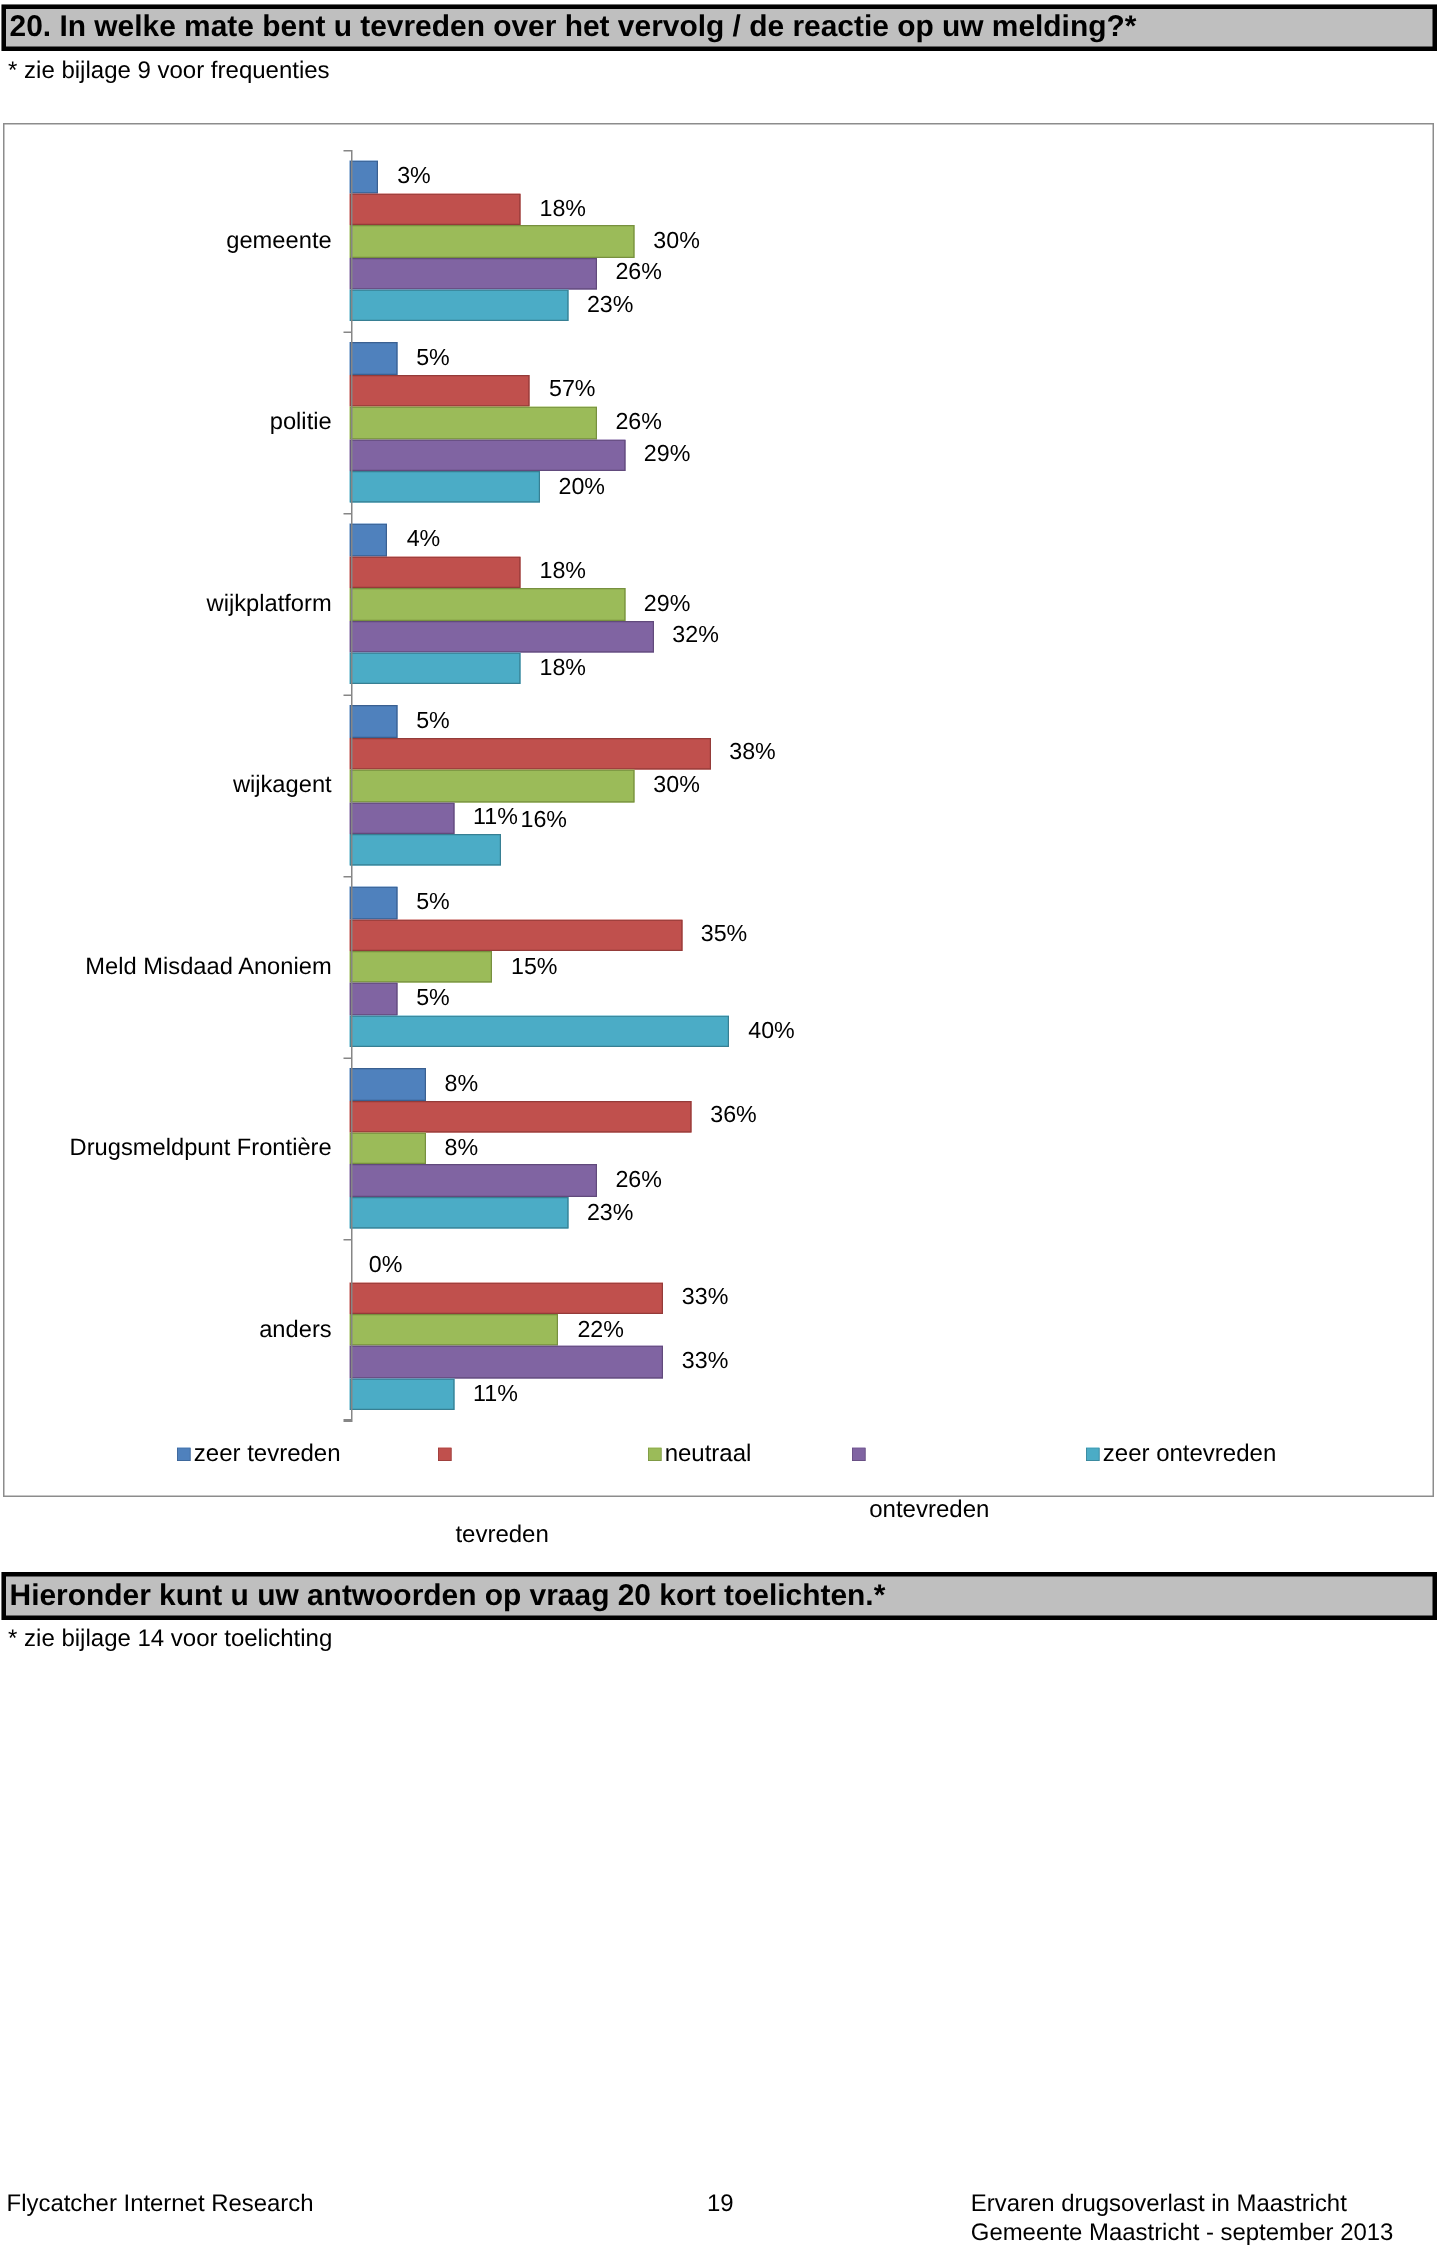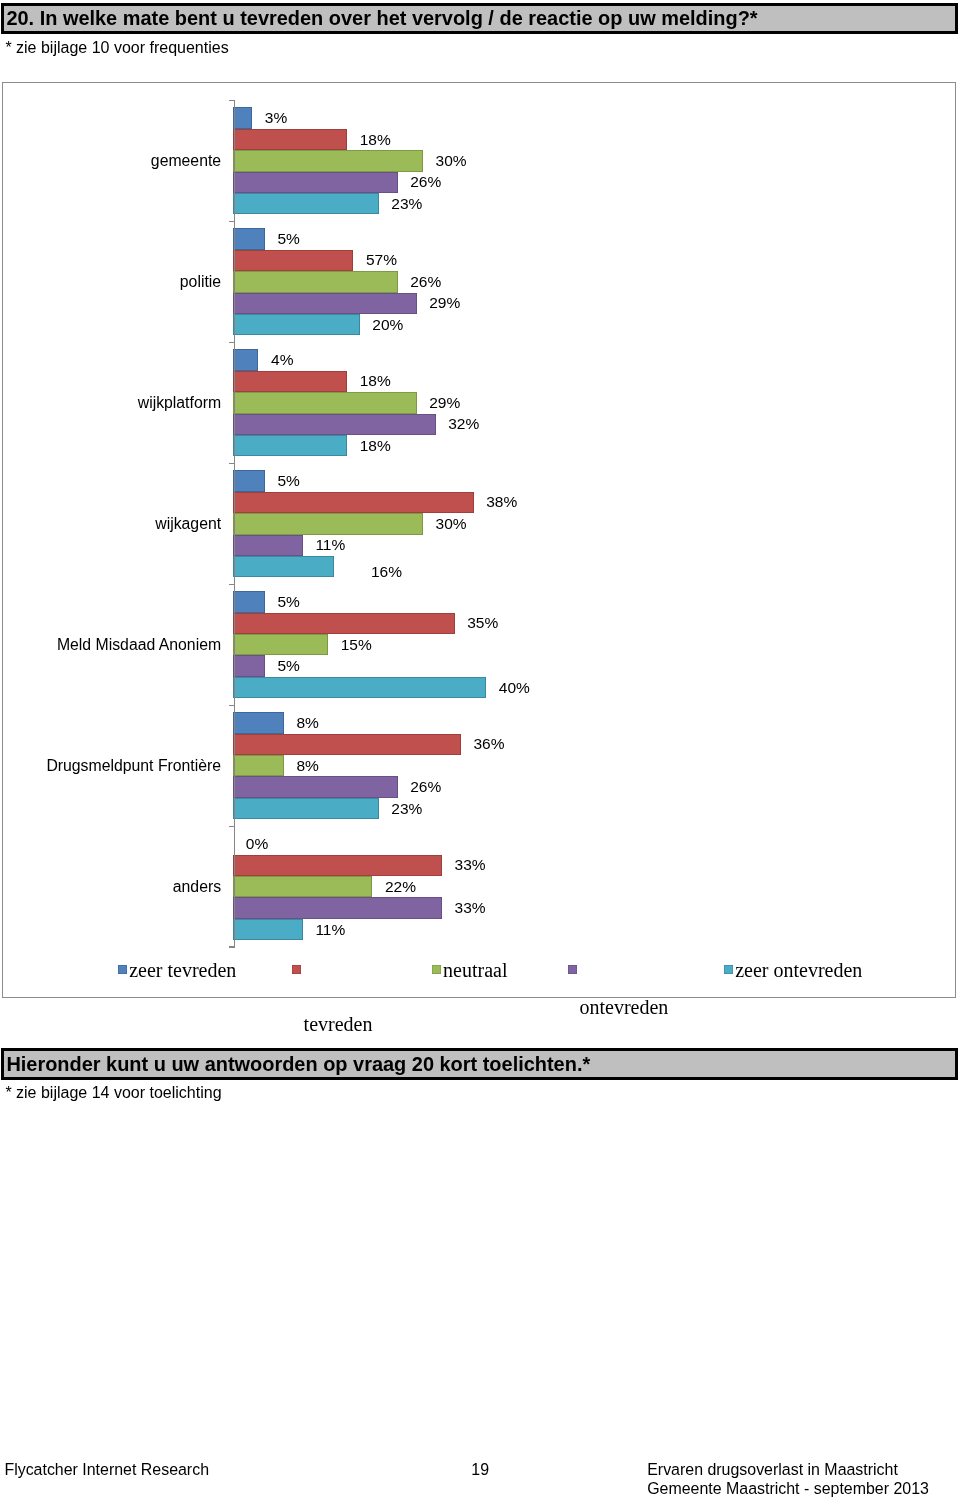--- a/index.html
+++ b/index.html
@@ -17,32 +17,32 @@
   #plot{position:absolute;left:0;top:0;width:960px;height:1497px;}
   .cat-label{position:absolute;font-size:15.8px;white-space:nowrap;text-align:left;
         line-height:1;transform:translateY(-50%) translateZ(0);}
   .bar{position:absolute;}
   .bar-label{position:absolute;font-size:15.5px;white-space:nowrap;line-height:1;
         transform:translateY(-50%) translateZ(0);}
   .axis-line{position:absolute;background:#868686;}
   .tick{position:absolute;background:#868686;}
   #legend{position:absolute;left:0;top:0;width:960px;height:30px;}
   .legend-swatch{position:absolute;width:9px;height:9px;}
-  .legend-text{position:absolute;font-size:20px;white-space:nowrap;line-height:1;
-        transform:translateY(-50%) translateZ(0);font-family:Liberation Serif, serif;}
+  .legend-text{position:absolute;font-size:16px;white-space:nowrap;line-height:1;
+        transform:translateY(-50%) translateZ(0);}
   .footer-text{position:absolute;font-size:15.95px;white-space:nowrap;line-height:1;
         transform:translateZ(0);}
 </style>
 </head>
 <body>
 
 <div class="qbox" style="top:2.6px;">
   <div class="qbox-text">20. In welke mate bent u tevreden over het vervolg / de reactie op uw melding?*</div>
 </div>
-<div class="note" style="top:39.6px;">* zie bijlage 10 voor frequenties</div>
+<div class="note" style="top:39.6px;">* zie bijlage 9 voor frequenties</div>
 
 <div id="chart-frame"></div>
 <div id="plot">
   <div id="bars">
       <div class="bar" style="left:233.20px;top:107.40px;width:18.98px;height:21.40px;background:#4f81bd;box-shadow:inset 0 0 0 0.8px #3a6091;"></div>
       <div class="bar" style="left:233.20px;top:128.80px;width:113.85px;height:21.40px;background:#c0504d;box-shadow:inset 0 0 0 0.8px #943b39;"></div>
       <div class="bar" style="left:233.20px;top:150.20px;width:189.75px;height:21.40px;background:#9bbb59;box-shadow:inset 0 0 0 0.8px #77903f;"></div>
       <div class="bar" style="left:233.20px;top:171.60px;width:164.45px;height:21.40px;background:#8064a2;box-shadow:inset 0 0 0 0.8px #614a7c;"></div>
       <div class="bar" style="left:233.20px;top:193.00px;width:145.47px;height:21.40px;background:#4bacc6;box-shadow:inset 0 0 0 0.8px #377f93;"></div>
       <div class="bar" style="left:233.20px;top:228.37px;width:31.63px;height:21.40px;background:#4f81bd;box-shadow:inset 0 0 0 0.8px #3a6091;"></div>
@@ -88,21 +88,21 @@
       <div class="bar-label" style="left:372.30px;top:324.67px;">20%</div>
       <div class="bar-label" style="left:271.10px;top:360.04px;">4%</div>
       <div class="bar-label" style="left:359.65px;top:381.44px;">18%</div>
       <div class="bar-label" style="left:429.23px;top:402.84px;">29%</div>
       <div class="bar-label" style="left:448.20px;top:424.24px;">32%</div>
       <div class="bar-label" style="left:359.65px;top:445.64px;">18%</div>
       <div class="bar-label" style="left:277.43px;top:481.01px;">5%</div>
       <div class="bar-label" style="left:486.15px;top:502.41px;">38%</div>
       <div class="bar-label" style="left:435.55px;top:523.81px;">30%</div>
       <div class="bar-label" style="left:315.38px;top:545.21px;">11%</div>
-      <div class="bar-label" style="left:347.00px;top:572px;margin-left:24px;">16%</div>
+      <div class="bar-label" style="left:347.00px;top:547px;">16%</div>
       <div class="bar-label" style="left:277.43px;top:601.98px;">5%</div>
       <div class="bar-label" style="left:467.18px;top:623.38px;">35%</div>
       <div class="bar-label" style="left:340.68px;top:644.78px;">15%</div>
       <div class="bar-label" style="left:277.43px;top:666.18px;">5%</div>
       <div class="bar-label" style="left:498.80px;top:687.58px;">40%</div>
       <div class="bar-label" style="left:296.40px;top:722.95px;">8%</div>
       <div class="bar-label" style="left:473.50px;top:744.35px;">36%</div>
       <div class="bar-label" style="left:296.40px;top:765.75px;">8%</div>
       <div class="bar-label" style="left:410.25px;top:787.15px;">26%</div>
       <div class="bar-label" style="left:391.27px;top:808.55px;">23%</div>

